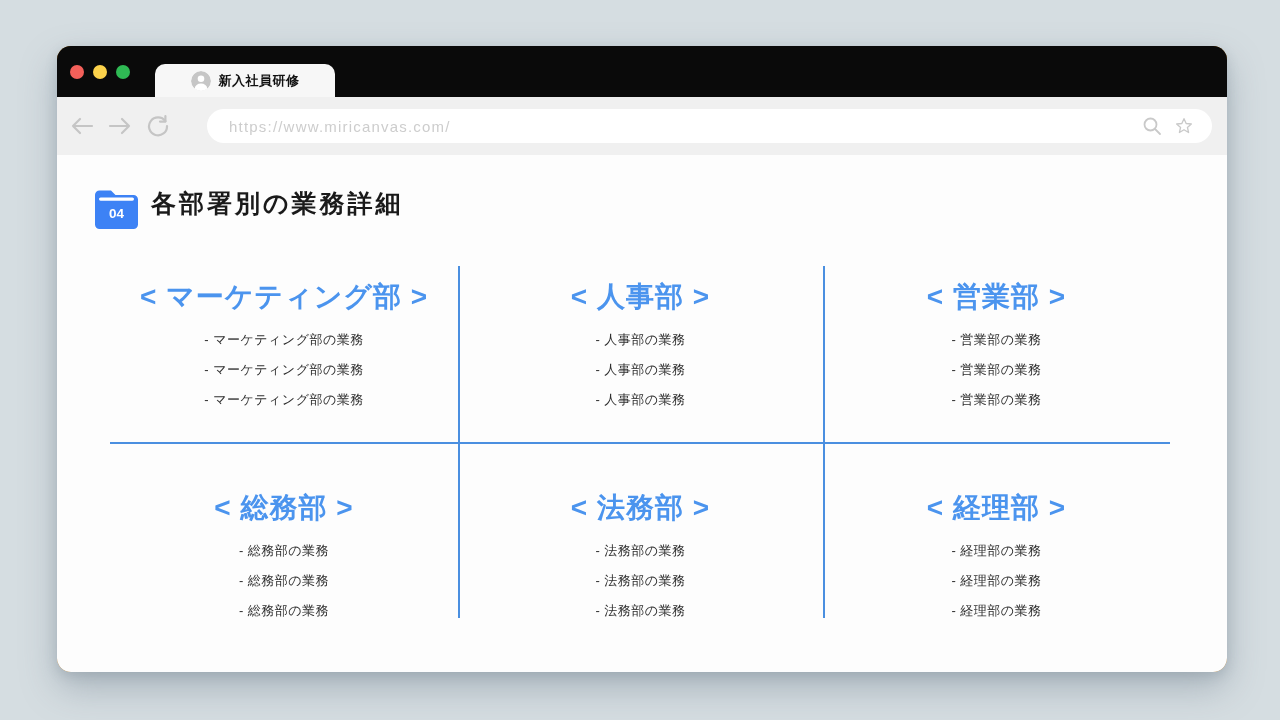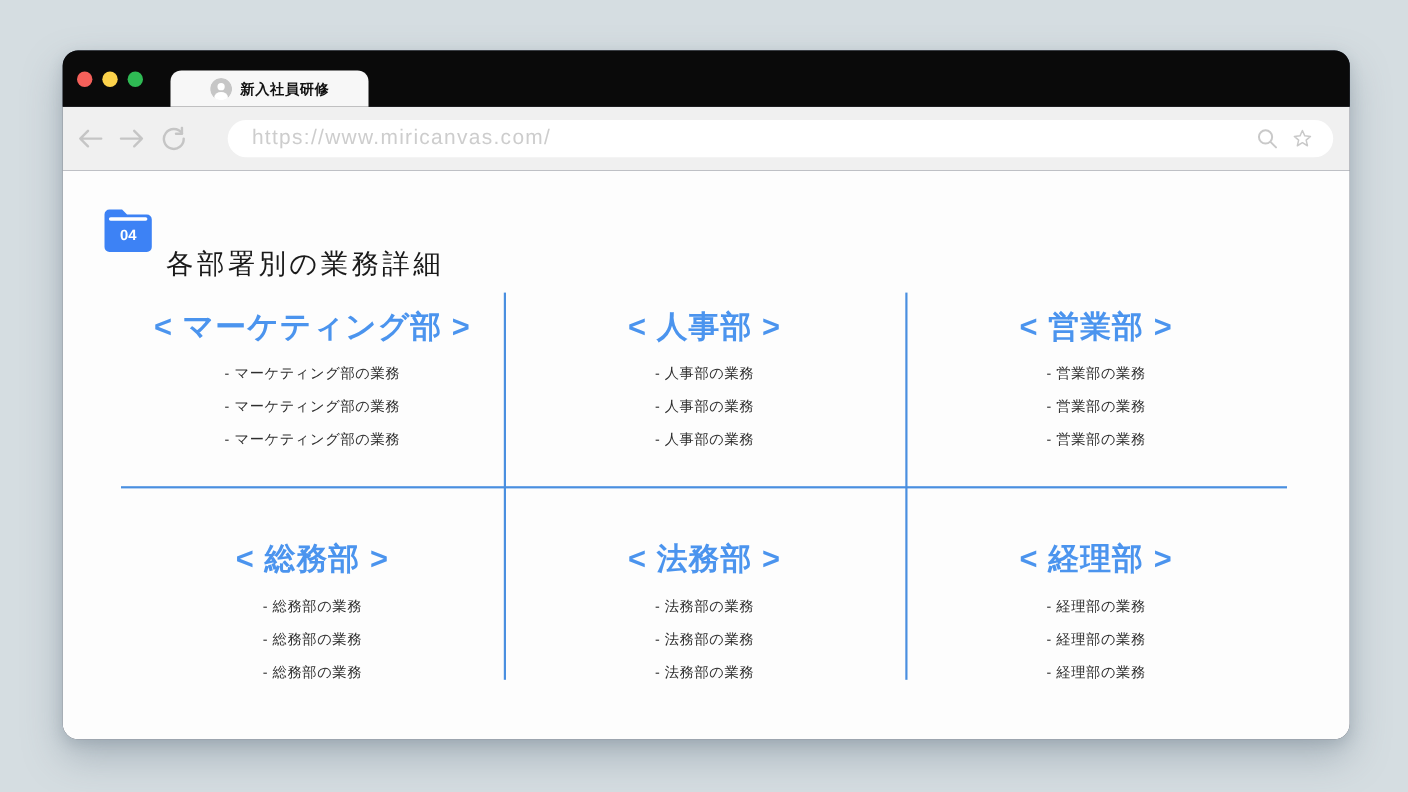--- a/index.html
+++ b/index.html
@@ -11,21 +11,21 @@
     overflow: hidden;
   }
 
   
   .browser-window {
     position: absolute;
     left: 57px; top: 46px;
     width: 1170px; height: 626px;
     border-radius: 14px;
     box-shadow: 0 16px 36px rgba(96, 114, 128, 0.38), 0 4px 12px rgba(96,114,128,0.22);
-    background: #0f172a;
+    background: #a16207;
   }
 
   
   .titlebar {
     position: relative;
     height: 51px;
     background: #0a0a0a;
     border-radius: 14px 14px 0 0;
   }
   .traffic-lights {
@@ -90,21 +90,21 @@
     height: 34px;
     margin-left: 24px;
     background: #ffffff;
     border-radius: 17px;
     display: flex;
     align-items: center;
     padding: 0 16px 0 22px;
   }
   .url-text {
     flex: 1;
-    font-size: 19px;
+    font-size: 15px;
     color: #cdcdcd;
     letter-spacing: 1.2px;
     white-space: nowrap;
     overflow: hidden;
   }
   .url-icon {
     width: 24px; height: 24px;
     display: flex;
     align-items: center;
     justify-content: center;
@@ -123,25 +123,24 @@
   .page-header {
     position: absolute;
     left: 36px; top: 32px;
     height: 44px;
     display: flex;
     align-items: flex-start;
   }
   .folder-icon { width: 47px; height: 42px; margin-right: 11px; }
   .page-title {
     font-size: 25px;
-    font-weight: 400;
+    font-weight: 700;
     color: #1a1a1a;
     letter-spacing: 3px;
     white-space: nowrap;
-    margin-top: 36px;
   }
 
   
   .dept-grid {
     position: absolute;
     left: 53px; top: 111px;
     width: 1060px; height: 352px;
     display: grid;
     grid-template-columns: 348px 365px 347px;
     grid-template-rows: 176px 176px;

